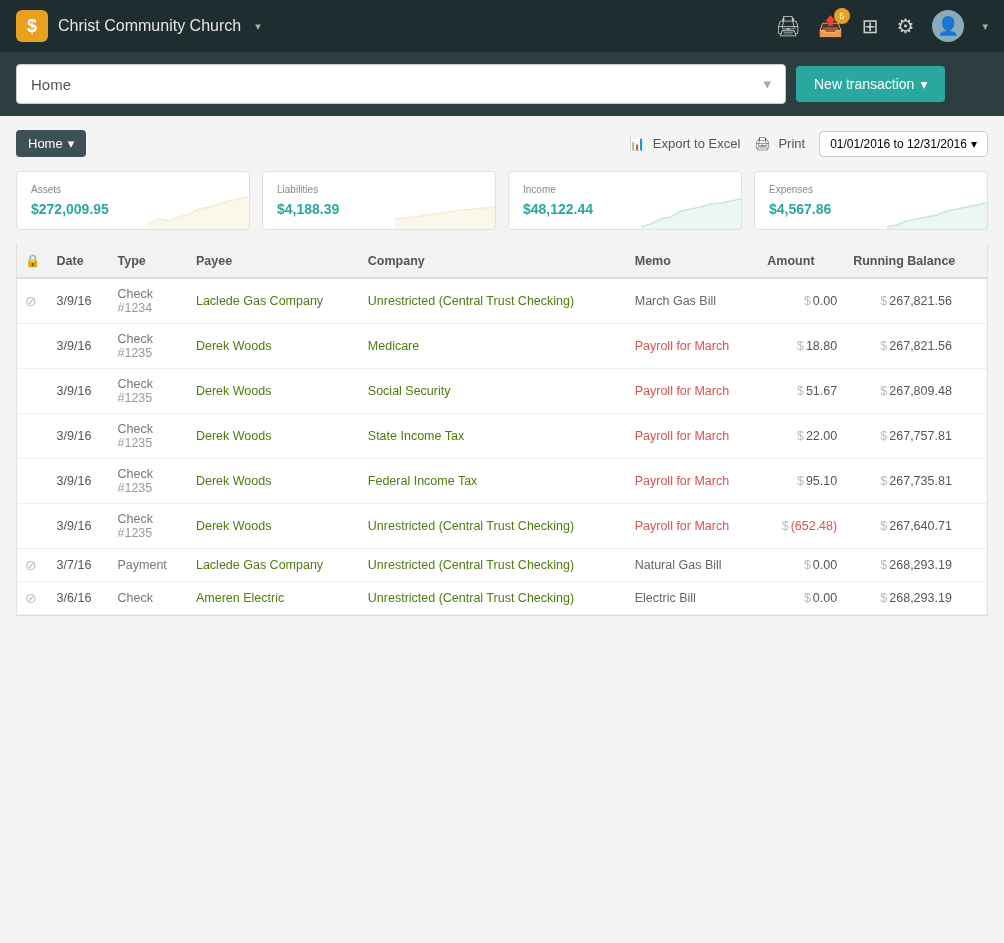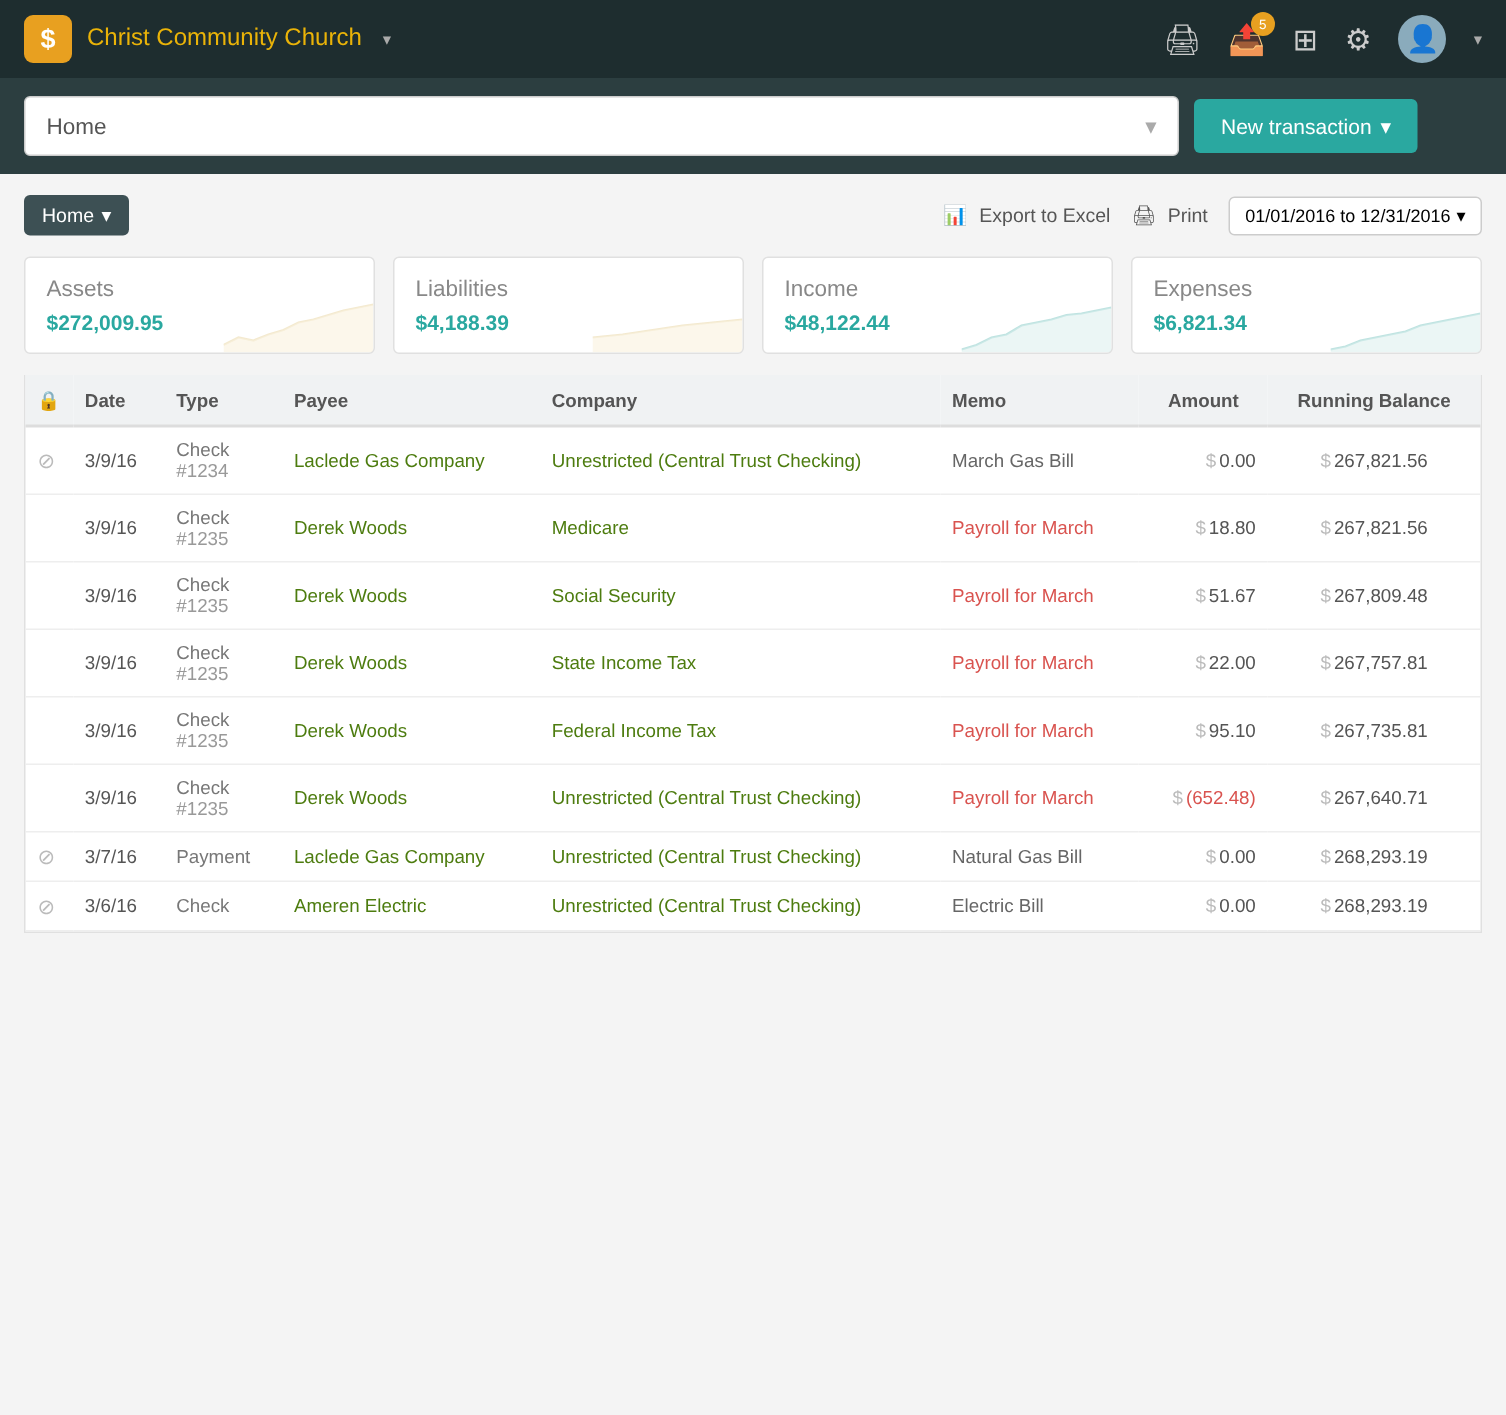--- a/index.html
+++ b/index.html
@@ -16,21 +16,21 @@
     }
     .topnav-left { display: flex; align-items: center; gap: 10px; }
     .logo-icon {
       background: #e8a020;
       width: 32px; height: 32px;
       border-radius: 6px;
       display: flex; align-items: center; justify-content: center;
       color: white; font-weight: bold; font-size: 18px;
     }
     .org-name {
-      color: #eab308; font-size: 16px; font-weight: 500;
+      color: #e5e5e5; font-size: 16px; font-weight: 500;
     }
     .org-caret { color: #aaa; font-size: 11px; margin-left: 4px; }
     .topnav-right { display: flex; align-items: center; gap: 18px; }
     .nav-icon { color: #ccc; font-size: 18px; cursor: pointer; position: relative; }
     .badge {
       position: absolute; top: -6px; right: -6px;
       background: #e8a020; color: white; font-size: 9px;
       border-radius: 50%; width: 16px; height: 16px;
       display: flex; align-items: center; justify-content: center;
     }
@@ -116,21 +116,21 @@
     }
     .card {
       background: white;
       border: 1px solid #e0e0e0;
       border-radius: 4px;
       padding: 12px 14px;
       flex: 1;
       position: relative;
       overflow: hidden;
     }
-    .card-label { font-size: 15px; color: #888; margin-bottom: 6px; }
+    .card-label { font-size: 10px; color: #888; margin-bottom: 6px; }
     .card-value { font-size: 14px; font-weight: 600; color: #2aa8a0; }
     .card-chart {
       position: absolute;
       bottom: 0; right: 0;
       width: 100px; height: 40px;
       opacity: 0.5;
     }
 
     
     .main-balance-area {
@@ -172,21 +172,21 @@
       background: #f0f2f3;
       border-bottom: 2px solid #ddd;
     }
     thead th {
       padding: 9px 8px;
       text-align: left;
       font-weight: 600;
       color: #555;
       white-space: nowrap;
     }
-    thead th.right { text-align: center; }
+    thead th.right { text-align: left; }
     tbody tr {
       border-bottom: 1px solid #eee;
     }
     tbody td {
       padding: 8px 8px;
       vertical-align: middle;
       color: #444;
     }
     .td-lock { color: #999; font-size: 13px; width: 24px; }
     .td-date { white-space: nowrap; color: #555; }
@@ -280,21 +280,21 @@
     <div class="card">
       <div class="card-label">Income</div>
       <div class="card-value">$48,122.44</div>
       <svg class="card-chart" viewBox="0 0 100 40" preserveAspectRatio="none">
         <polyline points="0,38 10,35 20,30 30,28 40,22 50,20 60,18 70,15 80,14 90,12 100,10" fill="none" stroke="#80c8c4" stroke-width="1.5"></polyline>
         <polygon points="0,40 0,38 10,35 20,30 30,28 40,22 50,20 60,18 70,15 80,14 90,12 100,10 100,40" fill="#b0ddd9" opacity="0.5"></polygon>
       </svg>
     </div>
     <div class="card">
       <div class="card-label">Expenses</div>
-      <div class="card-value">$6,821.34</div>
+      <div class="card-value">$4,567.86</div>
       <svg class="card-chart" viewBox="0 0 100 40" preserveAspectRatio="none">
         <polyline points="0,38 10,36 20,32 30,30 40,28 50,26 60,22 70,20 80,18 90,16 100,14" fill="none" stroke="#80c8c4" stroke-width="1.5"></polyline>
         <polygon points="0,40 0,38 10,36 20,32 30,30 40,28 50,26 60,22 70,20 80,18 90,16 100,14 100,40" fill="#b0ddd9" opacity="0.5"></polygon>
       </svg>
     </div>
   </div>
 
 
   <div class="table-wrapper">
     <table>

